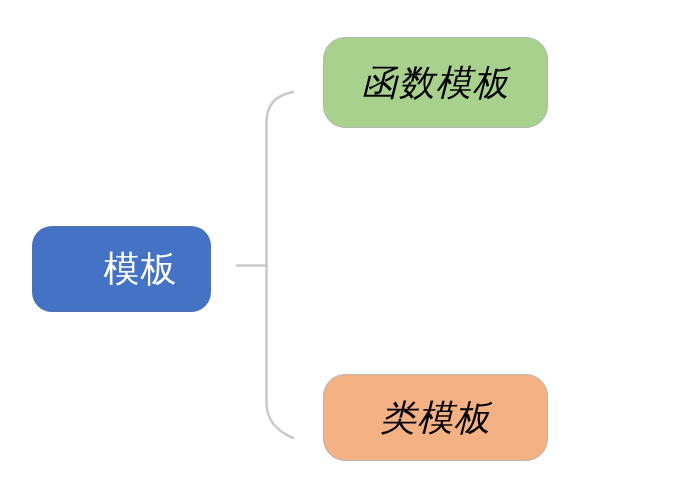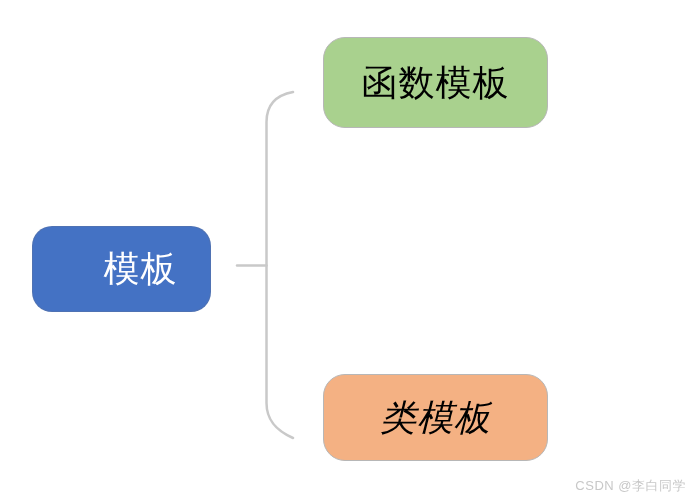--- a/index.html
+++ b/index.html
@@ -39,20 +39,21 @@
     border: 1px solid rgba(100, 115, 150, 0.35);
     padding-left: 38px;
   }
   .node-function {
     left: 323px;
     top: 37px;
     width: 225px;
     height: 91px;
     border-radius: 22px;
     border: 1px solid #b7b7b7;
+    font-style: italic;
   }
   .node-class {
     left: 323px;
     top: 374px;
     width: 225px;
     height: 87px;
     border-radius: 22px;
     border: 1px solid #b7b7b7;
     font-style: italic;
   }
@@ -90,15 +91,14 @@
   </div>
 
   <div class="node node-function" style="background-color: rgb(169, 209, 142); color: rgb(0, 0, 0);">
     <span class="node-label">函数模板</span>
   </div>
 
   <div class="node node-class" style="background-color: rgb(244, 177, 131); color: rgb(0, 0, 0);">
     <span class="node-label">类模板</span>
   </div>
 
-  <div class="watermark" style="color: rgb(200, 200, 200);">CSDN @李白同学</div>
 
 </div>
 
 </body></html>

